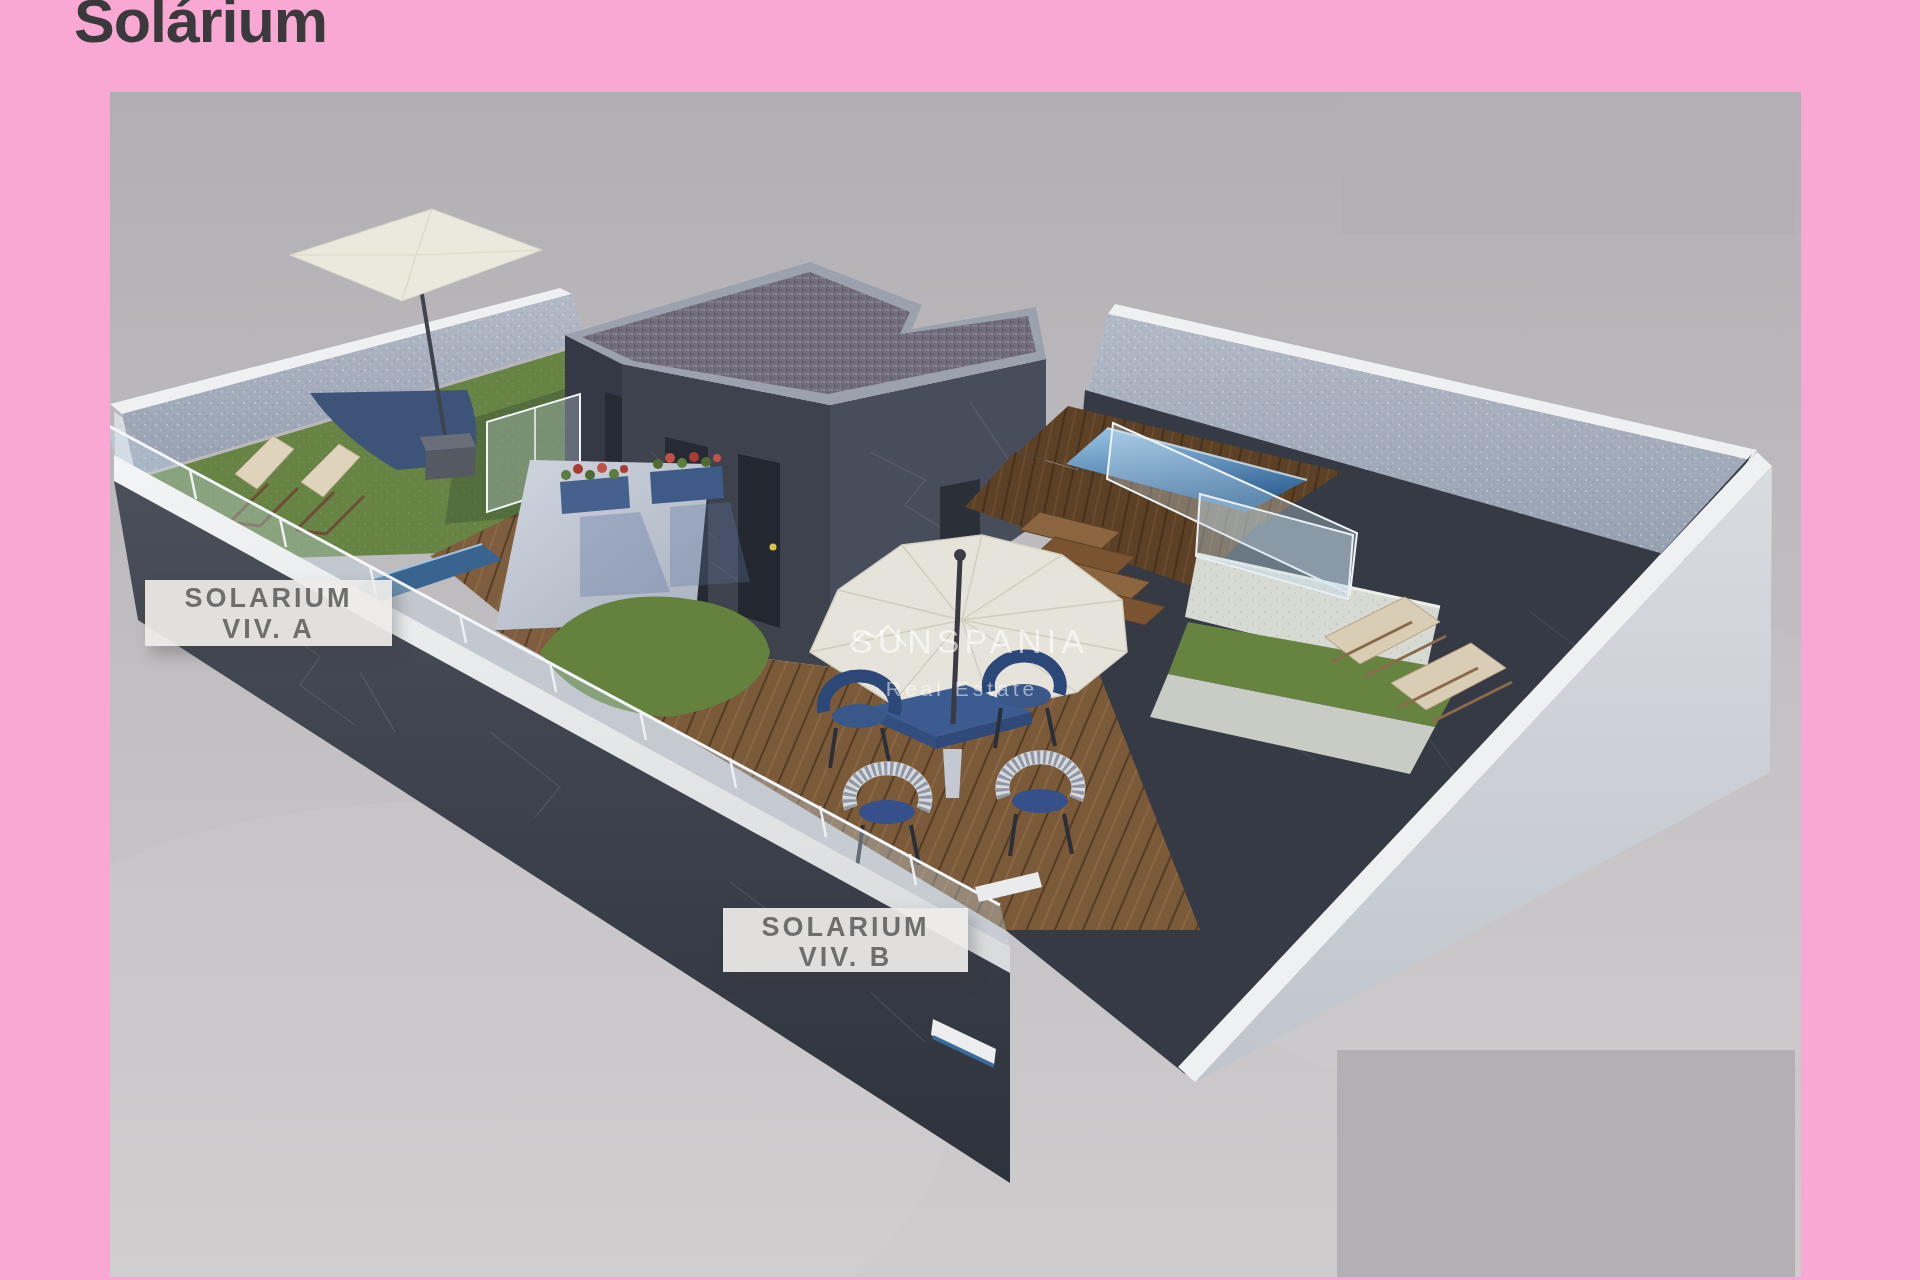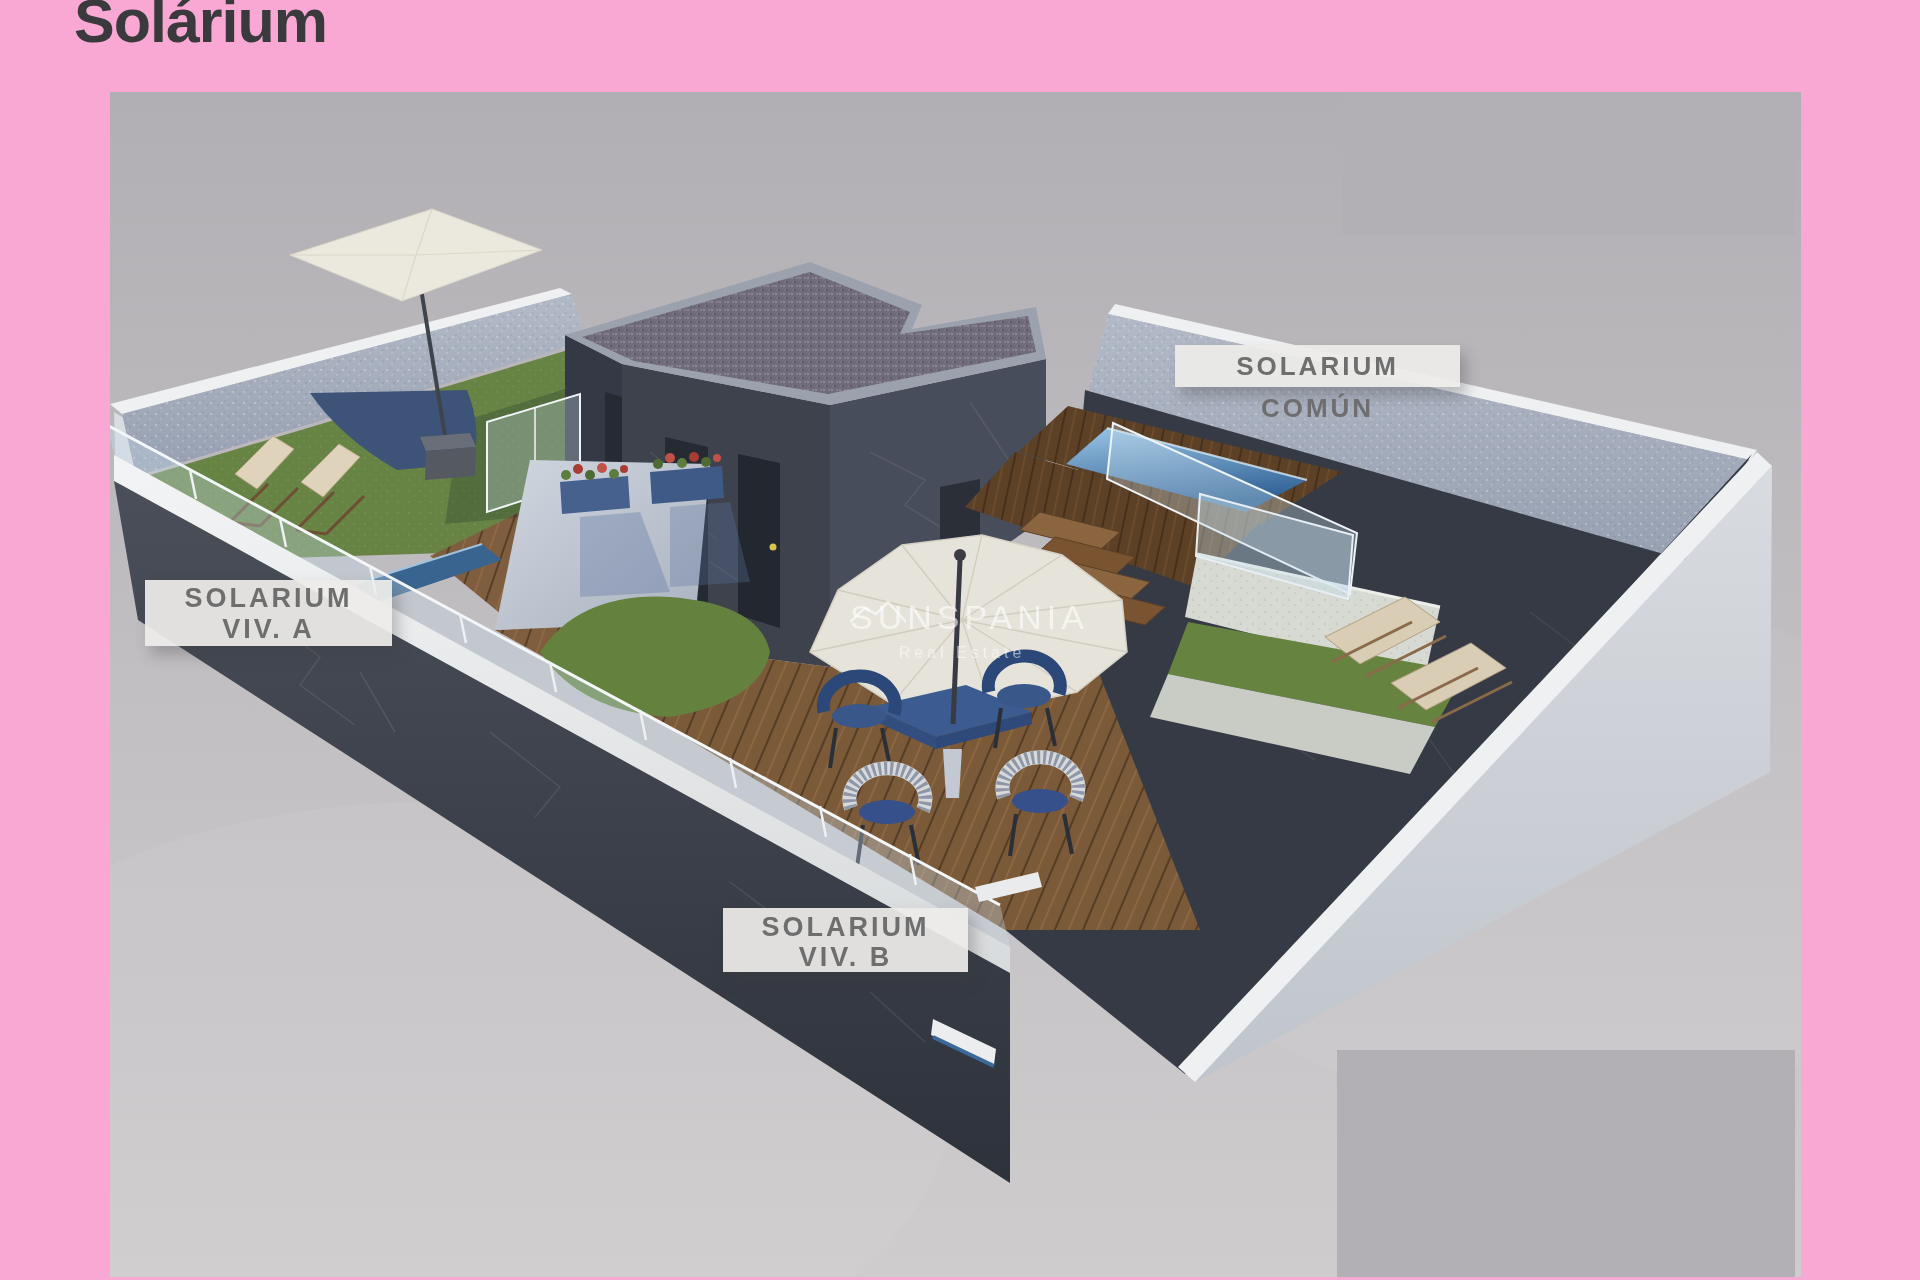--- a/index.html
+++ b/index.html
@@ -22,25 +22,25 @@
     font-weight:700;text-align:center;
     box-shadow:6px 9px 14px rgba(60,60,60,0.30);
   }
   .label-comun{left:1065px;top:253px;width:285px;height:42px;line-height:42px;
     font-size:26px;letter-spacing:3px;}
   .label-viv-a{left:35px;top:488px;width:247px;height:66px;
     font-size:27px;line-height:31px;letter-spacing:3px;padding-top:3px;box-sizing:border-box;}
   .label-viv-b{left:613px;top:816px;width:245px;height:64px;
     font-size:27px;line-height:30px;letter-spacing:3px;padding-top:4px;box-sizing:border-box;}
   .watermark{
-    position:absolute;left:740px;top:508px;width:224px;text-align:center;
+    position:absolute;left:740px;top:532px;width:224px;text-align:center;
     color:rgba(255,255,255,0.60);pointer-events:none;
   }
   .watermark .brand{font-size:34px;letter-spacing:5px;font-weight:400;line-height:34px;}
-  .watermark .tagline{font-size:16px;letter-spacing:4px;color:rgba(255,255,255,0.52);margin-top:10px;}
+  .watermark .tagline{font-size:21px;letter-spacing:4px;color:rgba(255,255,255,0.52);margin-top:19px;}
   .cover-patch{position:absolute;background:#b3b0b5;}
   .patch-top{left:1232px;top:3px;width:453px;height:140px;}
   .patch-bottom{left:1227px;top:958px;width:458px;height:227px;}
 </style>
 </head>
 <body>
 
 <div class="page">
 
   <h1 class="page-title">Solárium</h1>
@@ -284,23 +284,20 @@
         <path d="M150,520 l60,45 -20,28 55,40 M380,640 l70,55 -25,30 M620,790 l60,45 M760,900 l55,50 M250,580 l35,60" stroke="rgba(255,255,255,0.09)" stroke-width="1.5" fill="none"></path>
         <polygon points="865,795 928,780 932,795 869,810" fill="#e9ebec"></polygon>
         <polygon points="823,927 886,957 884,973 821,943" fill="#ecedee"></polygon>
         <line x1="823" y1="945" x2="884" y2="974" stroke="#3a6a9a" stroke-width="4"></line>
       </g>
     </svg>
 
     <div class="cover-patch patch-top"></div>
     <div class="cover-patch patch-bottom"></div>
 
-    <div class="scene-label label-comun">
-      <span>SOLARIUM COMÚN</span>
-    </div>
     <div class="scene-label label-viv-a">
       <div>SOLARIUM</div>
       <div>VIV. A</div>
     </div>
     <div class="scene-label label-viv-b">
       <div>SOLARIUM</div>
       <div>VIV. B</div>
     </div>
 
     <div class="watermark">

